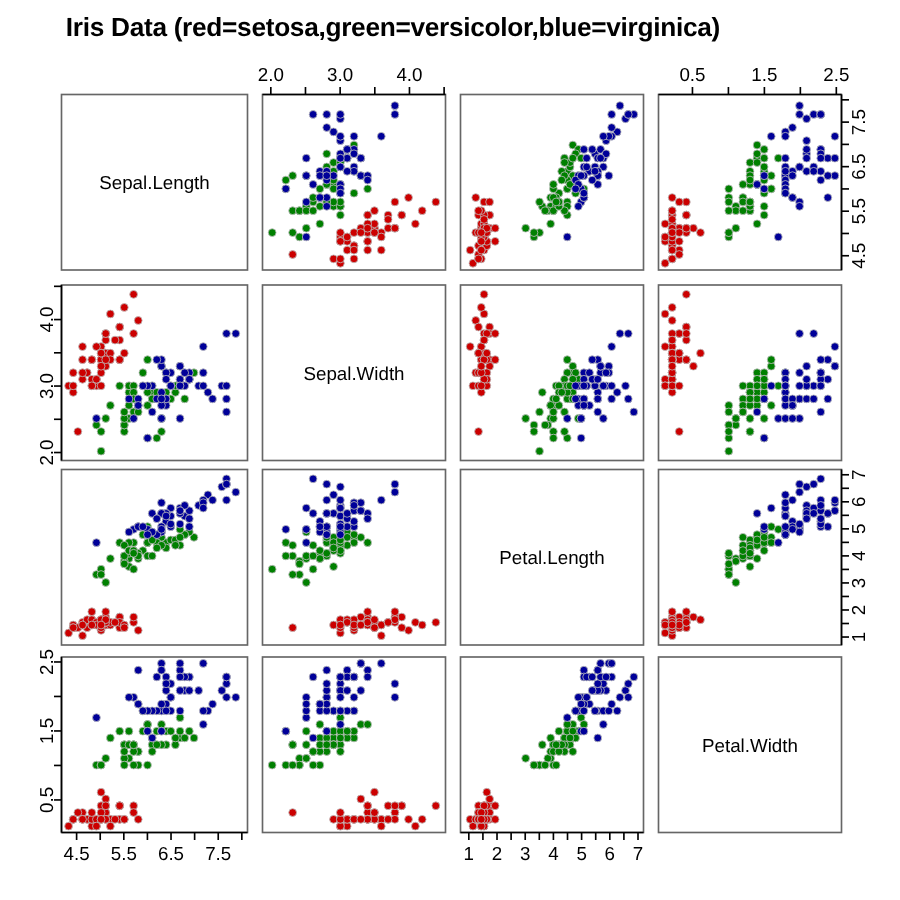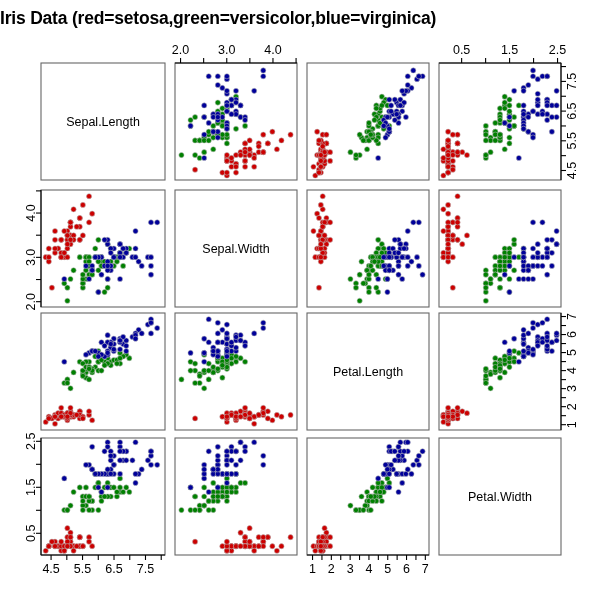--- a/index.html
+++ b/index.html
@@ -19,21 +19,21 @@
     position: absolute;
     left: 0; top: 0;
     width: 600px;
     height: 600px;
   }
   #title {
     position: absolute;
     left: 0;
     top: 8px;
     width: 480px;
-    text-align: left;
+    text-align: right;
     font-size: 17.5px;
     font-weight: bold;
     letter-spacing: -0.2px;
     white-space: nowrap;
   }
   svg.matrix {
     position: absolute;
     left: 0;
     top: 0;
   }

